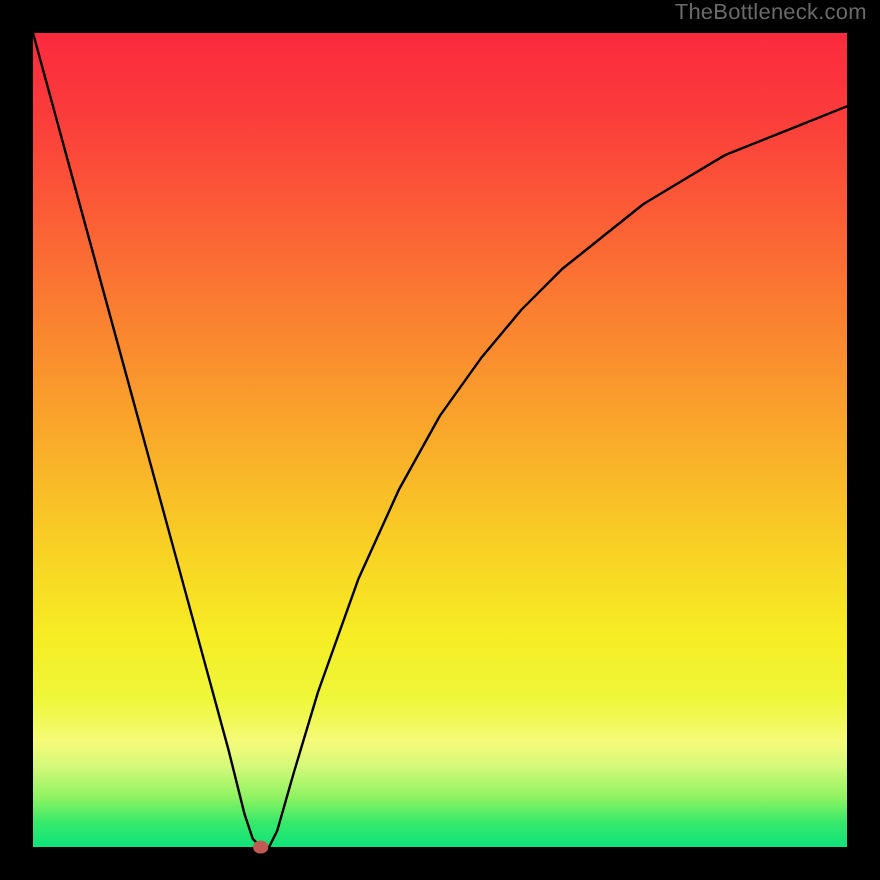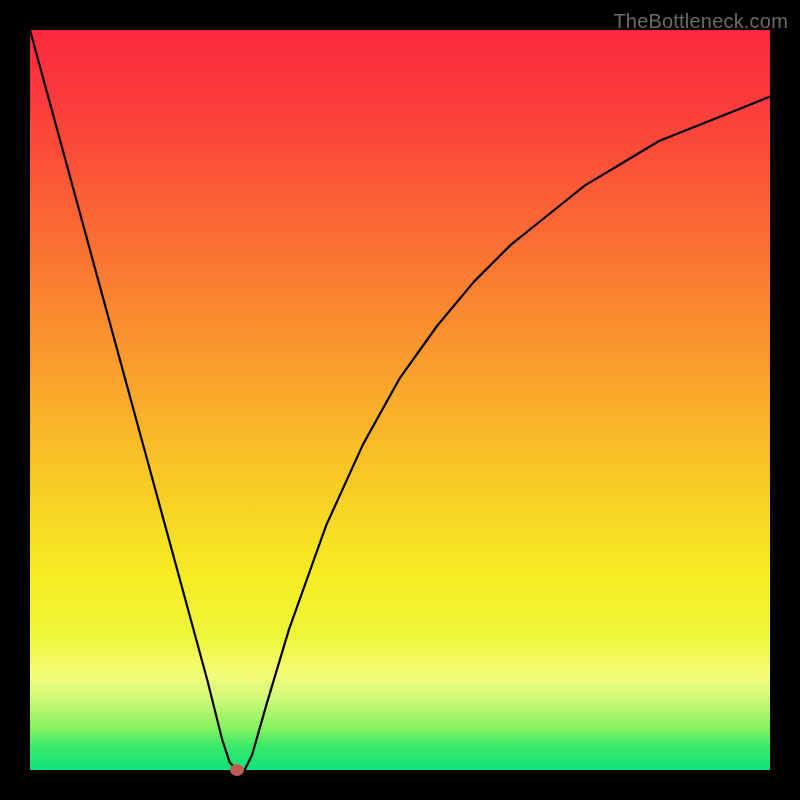--- a/index.html
+++ b/index.html
@@ -12,21 +12,21 @@
     font-family: Arial, Helvetica, sans-serif;
   }
   .stage {
     position: relative;
     width: 800px;
     height: 800px;
     background: #000;
   }
   .watermark {
     position: absolute;
-    top: 10px;
+    top: 0;
     right: 12px;
     color: #6b6b6b;
     font-size: 20px;
     font-weight: 500;
     letter-spacing: 0.2px;
     user-select: none;
   }
   .plot-area {
     position: absolute;
     left: 30px;

